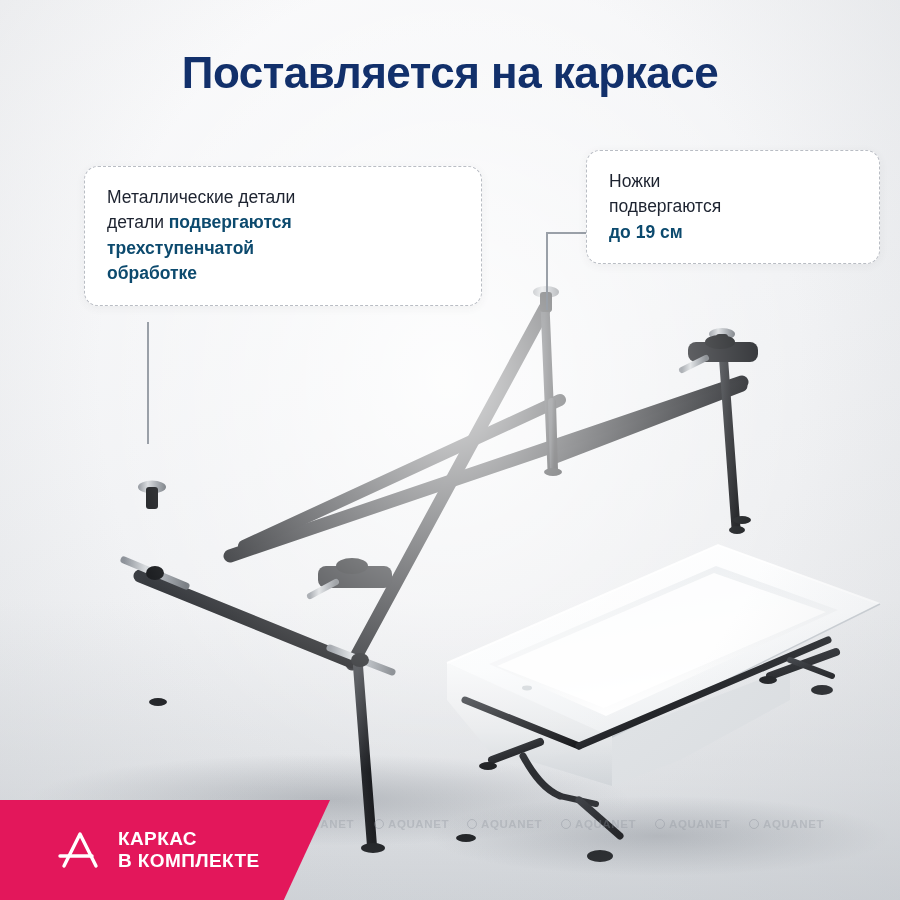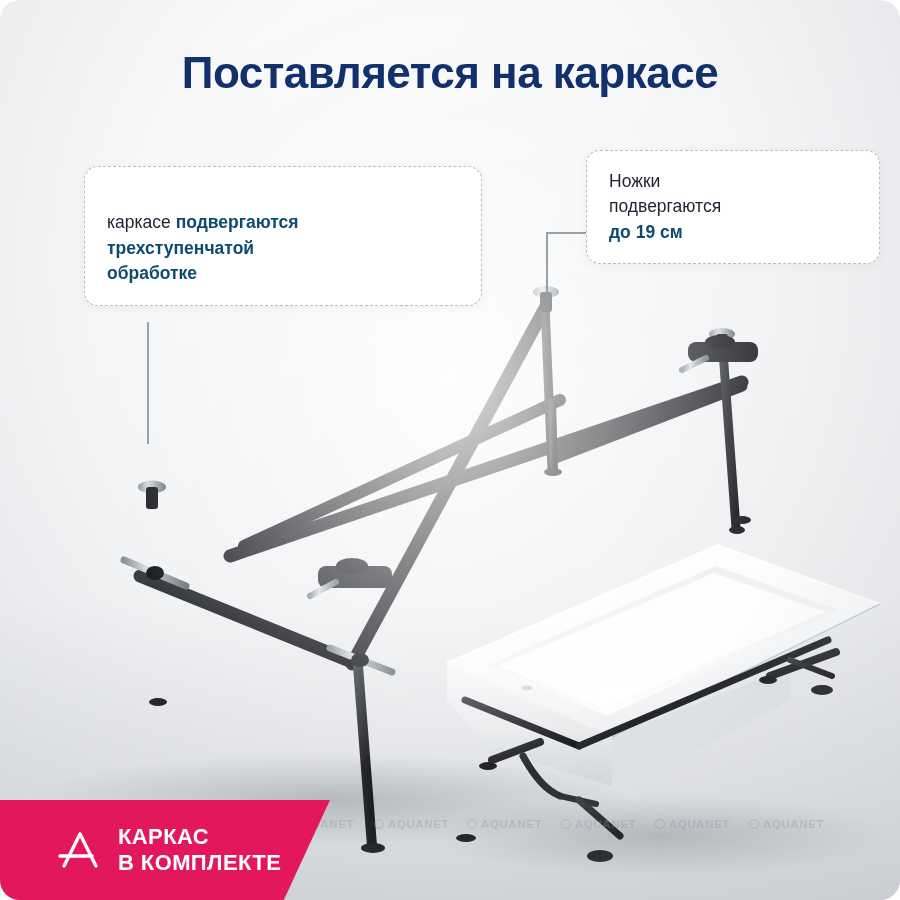--- a/index.html
+++ b/index.html
@@ -9,21 +9,20 @@
   }
   body {
     font-family: "Liberation Sans", sans-serif;
   }
   .canvas {
     position: relative;
     width: 900px;
     height: 900px;
     overflow: hidden;
     background: linear-gradient(160deg, #fbfbfc 0%, #f2f3f5 45%, #e9eaec 100%);
-    border-radius: 20px;
   }
   
   .floor-shade {
     position: absolute;
     left: 0;
     right: 0;
     bottom: 0;
     height: 300px;
     background: linear-gradient(to bottom, rgba(225,227,230,0) 0%, rgba(214,217,221,0.55) 60%, rgba(203,207,212,0.8) 100%);
   }
@@ -84,21 +83,21 @@
     clip-path: polygon(0 0, 100% 0, 86% 100%, 0 100%);
     display: flex;
     align-items: center;
     gap: 14px;
     padding-left: 56px;
     box-sizing: border-box;
   }
   .badge-mark { width: 48px; height: 48px; flex: 0 0 auto; }
   .badge-text {
     color: #ffffff;
-    font-size: 22px;
+    font-size: 19px;
     font-weight: bold;
     line-height: 1.18;
     letter-spacing: 0.4px;
   }
 
   
   .wm {
     position: absolute;
     color: rgba(140,146,154,0.34);
     font-size: 11.5px;
@@ -258,22 +257,22 @@
 
   <div class="vignette"></div>
 
   <div class="title">Поставляется на каркасе</div>
 
   <div class="leader v" style="left:147px; top:322px; height:122px;"></div>
   <div class="leader v" style="left:546px; top:232px; height:78px;"></div>
   <div class="leader h" style="left:546px; top:232px; width:42px;"></div>
 
   <div class="callout" id="callout-left">
-    <br>
-    <span>каркасе </span><b>подвергаются</b><br>
+    <span>Металлические детали</span><br>
+    <span>детали </span><b>подвергаются</b><br>
     <b>трехступенчатой</b><br>
     <b>обработке</b>
   </div>
 
   <div class="callout" id="callout-right">
     <span>Ножки</span><br>
     <span>подвергаются</span><br>
     <b>до 19 см</b>
   </div>
 

